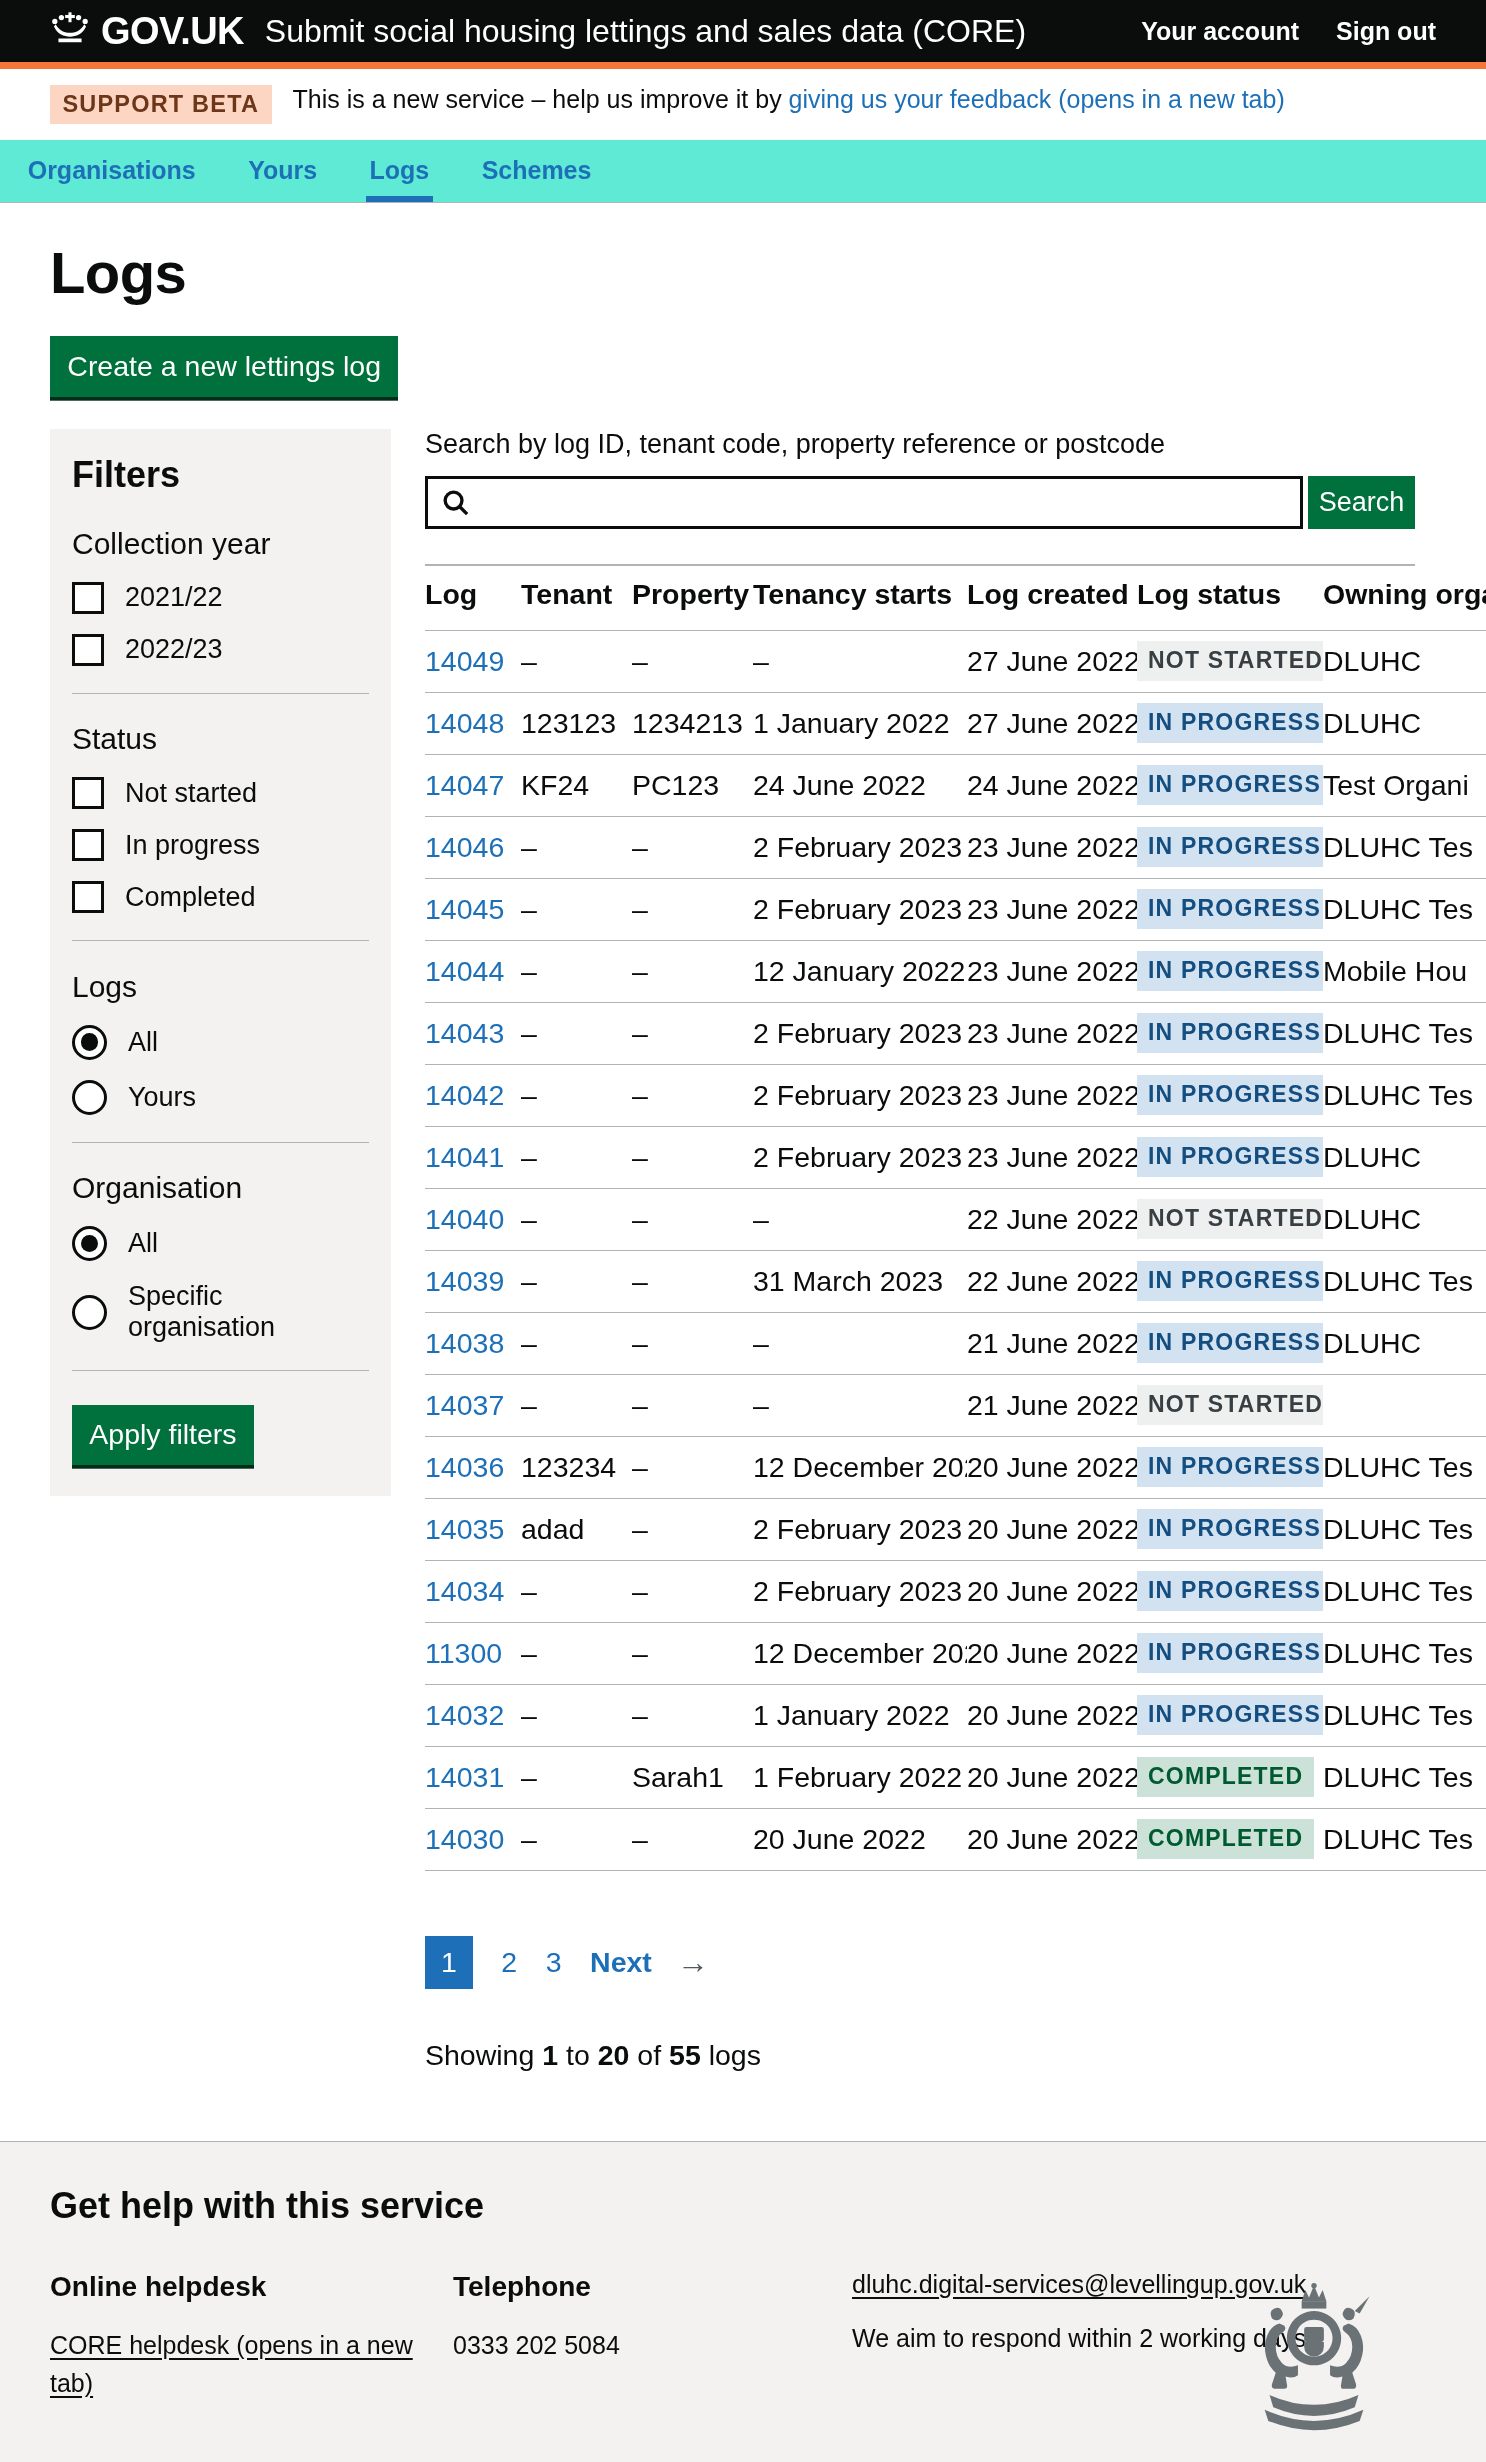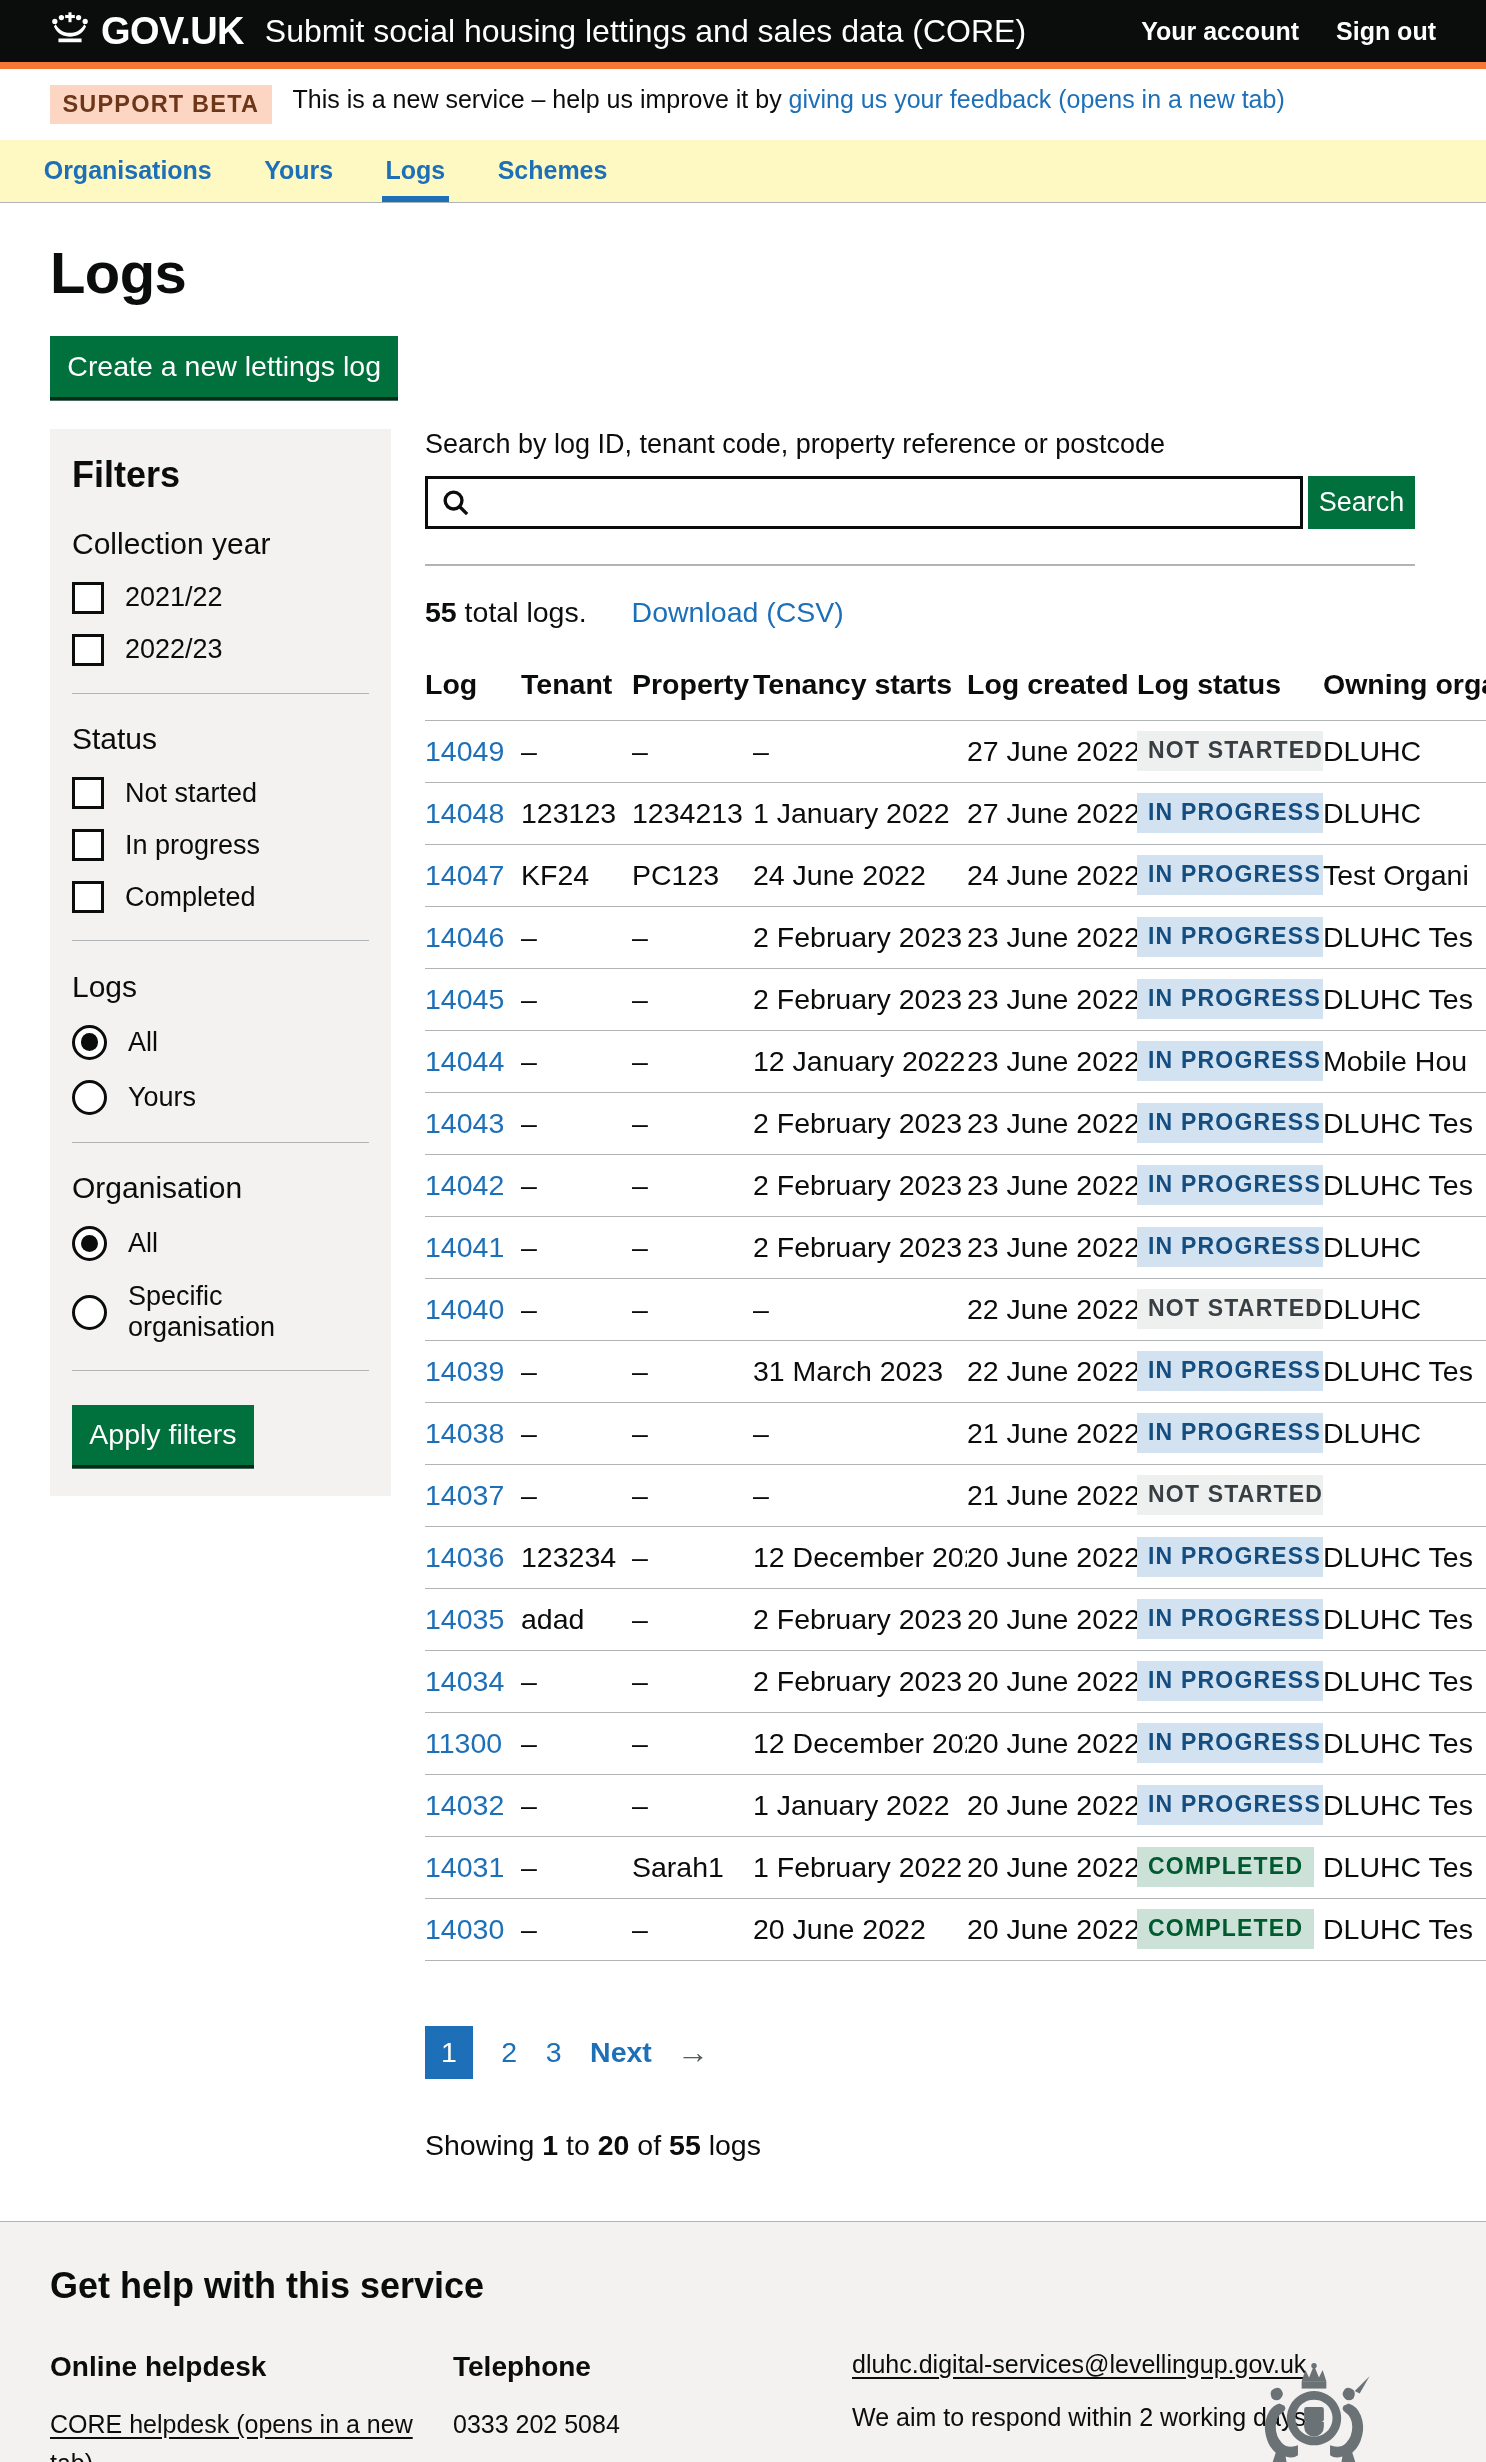--- a/index.html
+++ b/index.html
@@ -23,21 +23,21 @@
   .gov-header .spacer { flex:1; }
   .gov-header .hdr-link { color:#fff; font-size:25px; font-weight:700; text-decoration:none; margin-left:37px; }
 
   
   .phase-banner { padding:16px 50px; display:flex; align-items:flex-start; gap:21px; background:#fff; }
   .phase-tag { background:#fcd6c3; color:#6e3619; font-weight:700; font-size:23.5px;
     letter-spacing:1.2px; padding:6.2px 12.4px; text-transform:uppercase; }
   .phase-text { font-size:25px; }
 
   
-  .primary-nav { background:#fef9c3; border-bottom:1.9px solid #b1b4b6; padding:0 40px; }
+  .primary-nav { background:#5eead4; border-bottom:1.9px solid #b1b4b6; padding:0 24px; }
   .primary-nav ul { list-style:none; display:flex; gap:45px; }
   .primary-nav a { display:inline-block; color:#1d70b8; font-weight:700; font-size:25px;
     text-decoration:none; padding:16px 3.7px 11px; border-bottom:6.8px solid transparent; }
   .primary-nav li.active a { border-bottom-color:#1d70b8; }
 
   
   main { padding:0 0 0 50px; flex:1; }
   h1.page-title { font-size:58px; font-weight:700; margin:36px 0 30px; letter-spacing:-0.6px; }
   .green-btn { display:inline-block; background:#00703c; color:#fff; border:none;
     font-family:inherit; font-size:28.5px; padding:13.6px 17.3px; box-shadow:0 3.7px 0 #002d18; cursor:pointer; }
@@ -223,24 +223,20 @@
                 <line x1="15.5" y1="15.5" x2="21" y2="21"></line>
             </svg>
           </span>
           <input type="text" value="" style="">
         </span>
         <button class="green-btn search-btn">Search</button>
       </div>
 
       <hr class="results-divider">
 
-      <p class="results-line">
-        <span><b>55</b><span> total logs.</span></span>
-        <a class="blue-link dl">Download (CSV)</a>
-      </p>
 
       <div class="table-clip">
         <table class="logs">
           <colgroup>
             <col class="c-log">
               <col class="c-tenant">
               <col class="c-prop">
               <col class="c-start">
             <col class="c-created">
               <col class="c-status">

